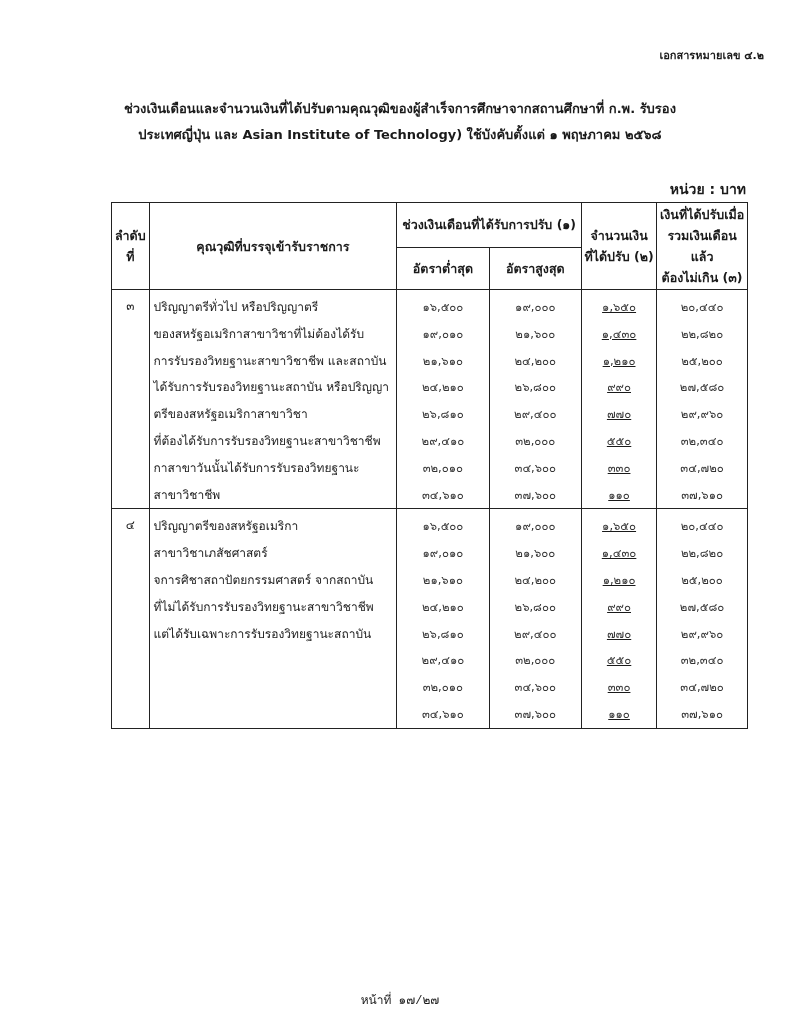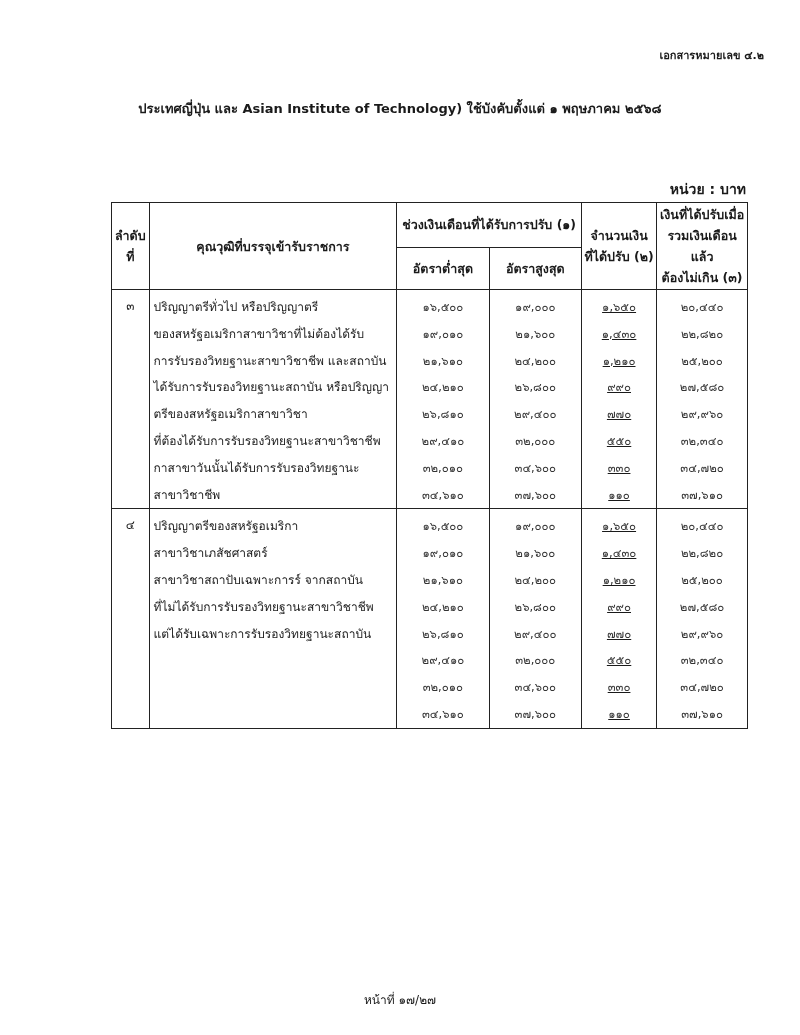--- a/index.html
+++ b/index.html
@@ -17,28 +17,29 @@
   .th-sub { height: 34px; }
   td.order { width: 35px; text-align: center; vertical-align: top; padding-top: 6px; }
   td.qual { width: 239px; vertical-align: top; padding: 4px 4px 0 4px; font-size: 12px; }
   td.qual div { height: 26.8px; line-height: 26.8px; white-space: nowrap; }
   td.numcol { text-align: center; vertical-align: top; padding: 4px 0 0 0; }
   td.numcol div { height: 26.8px; line-height: 26.8px; font-size: 11.5px; color: #333; }
   .col-min { width: 95px; }
   .col-max { width: 95px; border-radius: 11px; }
   .col-adj { width: 78px; text-decoration: underline; }
   .col-cap { width: 95px; }
-  .page-number { position: absolute; top: 990px; left: 0; width: 800px; text-align: center; font-size: 12px; }
+  .page-number { position: absolute; top: 990px; left: 0; width: 800px; text-align: center; font-size: 12px; font-family: Liberation Mono, monospace; }
 </style>
 </head>
 <body>
 
 <div class="doc-number">เอกสารหมายเลข ๔.๒</div>
 
 <div class="title-block">
+  <div>ช่วงเงินเดือนและจำนวนเงินที่ได้ปรับตามคุณวุฒิของผู้สำเร็จการศึกษาจากสถานศึกษาที่ ก.พ. รับรอง</div>
   <div>ประเทศญี่ปุ่น และ Asian  Institute  of  Technology) ใช้บังคับตั้งแต่ ๑ พฤษภาคม ๒๕๖๘</div>
 </div>
 
 <div class="unit">หน่วย : บาท</div>
 
 <table class="salary">
   <thead>
     <tr class="th-top">
       <th rowspan="2" class="order-h">
         <div>ลำดับ</div>
@@ -115,21 +116,21 @@
         <div>๓๔,๗๒๐</div>
         <div>๓๗,๖๑๐</div>
       </td>
     </tr>
 
     <tr>
       <td class="order">๔</td>
       <td class="qual">
         <div>ปริญญาตรีของสหรัฐอเมริกา</div>
         <div>สาขาวิชาเภสัชศาสตร์</div>
-        <div>สาขาวิชาสถาปับเฉพาะการร์ จากสถาบัน</div>
+        <div>จการศิชาสถาปัตยกรรมศาสตร์ จากสถาบัน</div>
         <div>ที่ไม่ได้รับการรับรองวิทยฐานะสาขาวิชาชีพ</div>
         <div>แต่ได้รับเฉพาะการรับรองวิทยฐานะสถาบัน</div>
         <div></div>
         <div></div>
         <div></div>
       </td>
       <td class="numcol col-min">
         <div>๑๖,๕๐๐</div>
         <div>๑๙,๐๑๐</div>
         <div>๒๑,๖๑๐</div>

